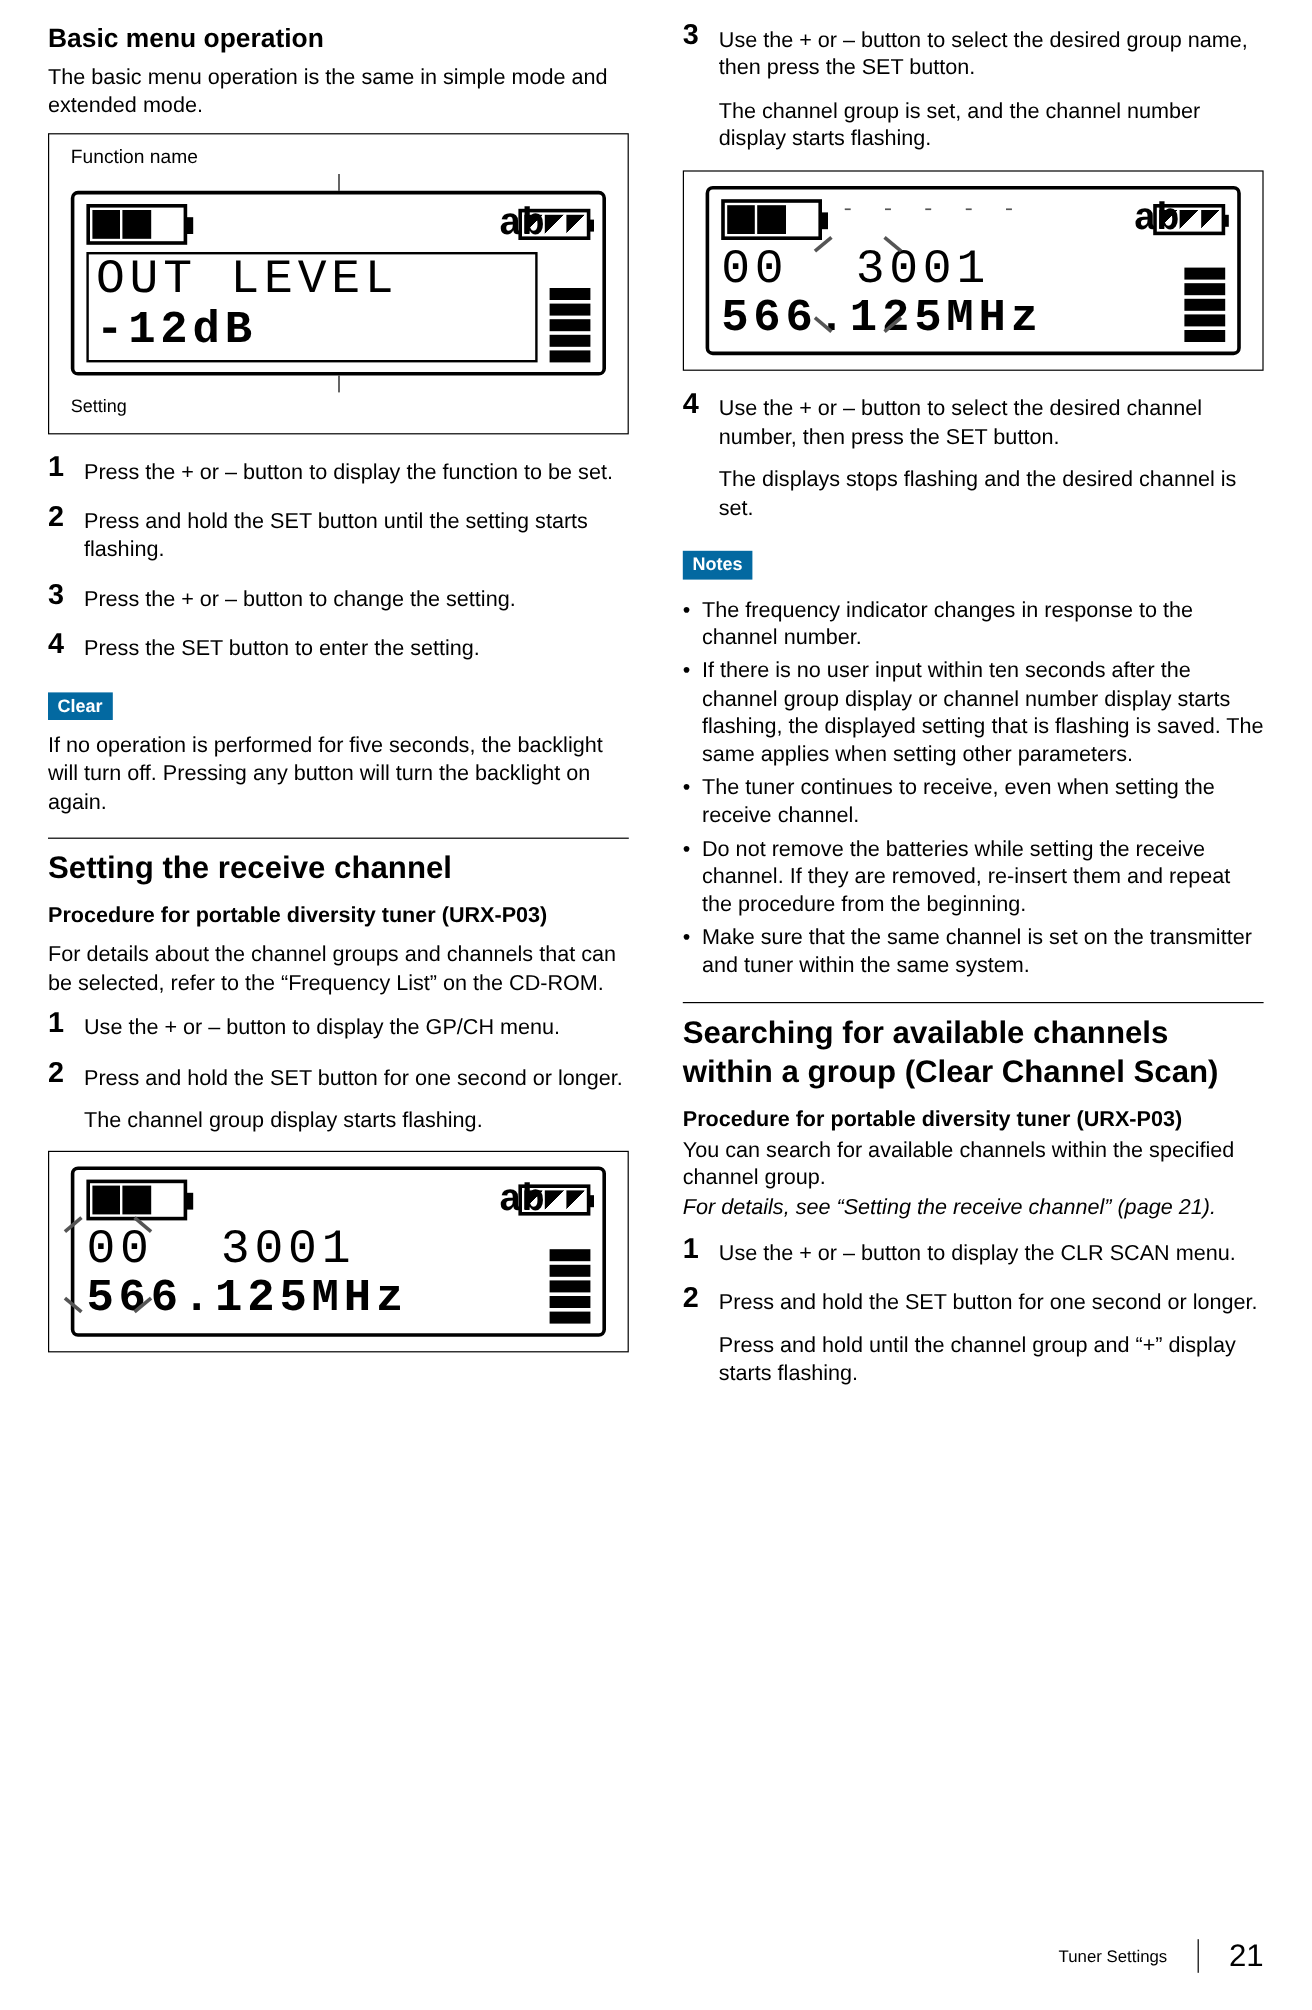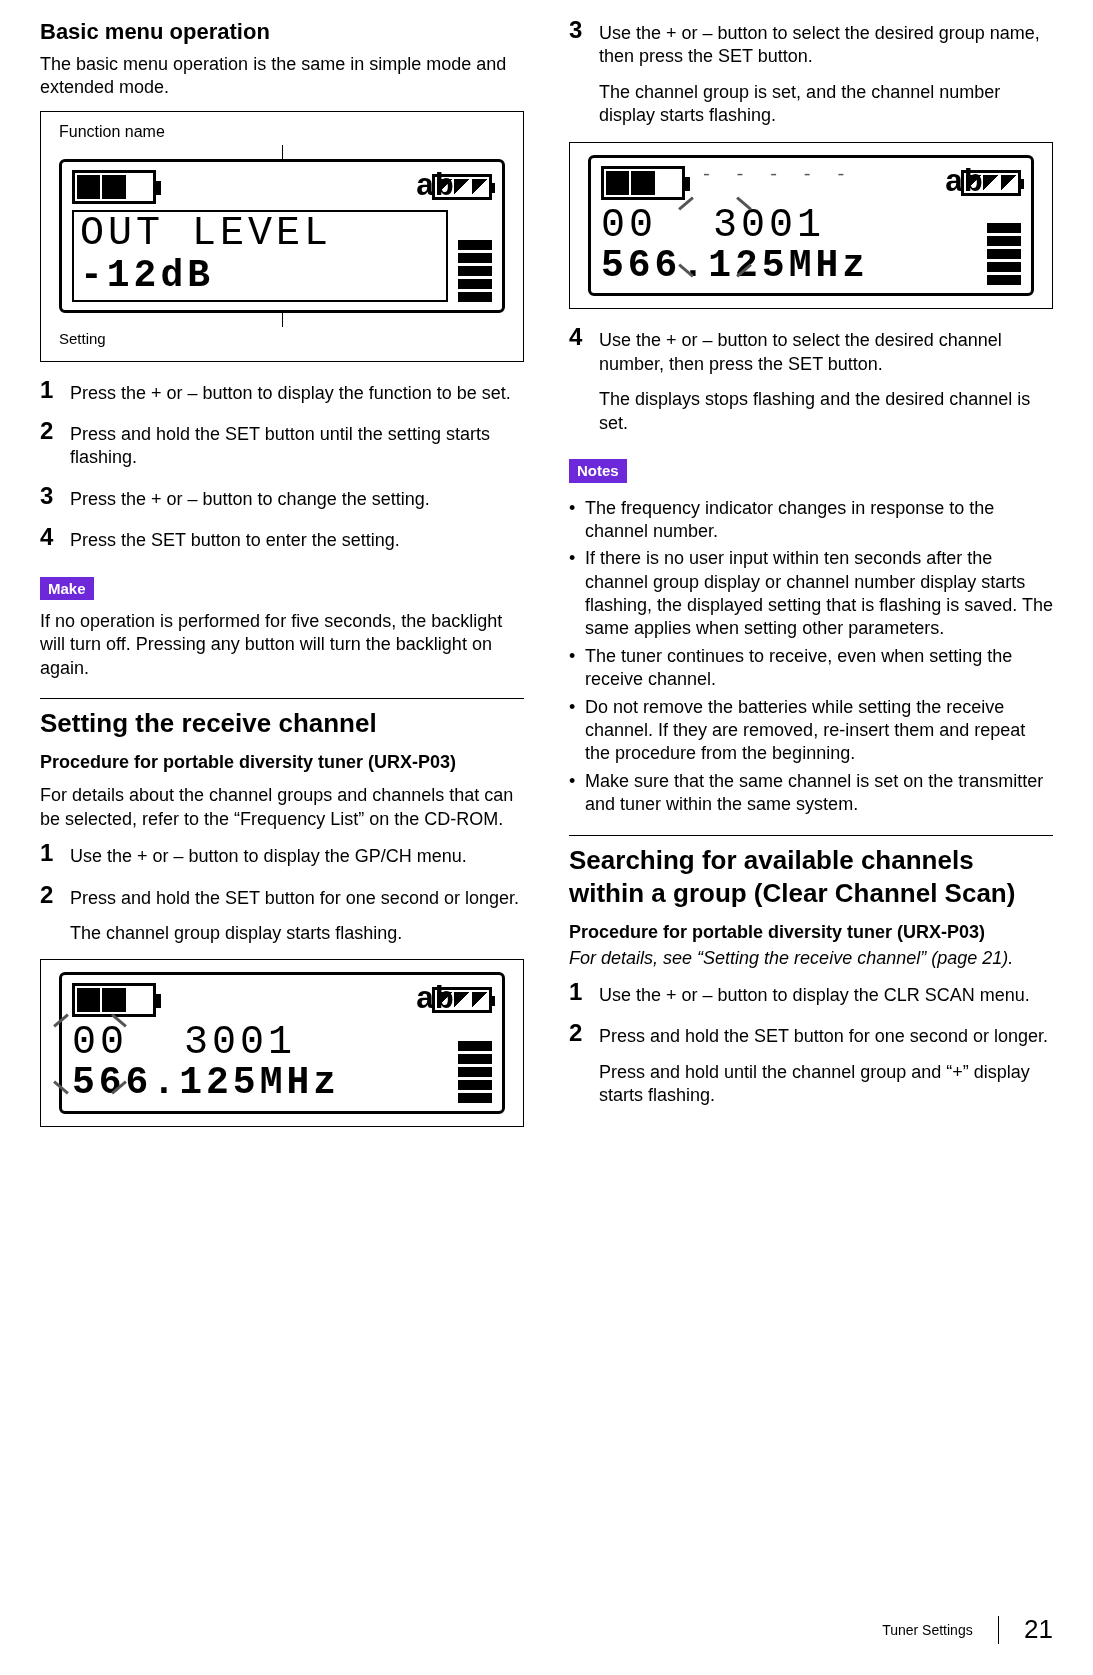--- a/index.html
+++ b/index.html
@@ -34,21 +34,21 @@
   }
   h3.proc {
     font-size: 18px;
     font-weight: bold;
     margin-top: 10px;
     margin-bottom: 10px;
   }
   p.body, .body { margin-bottom: 10px; }
   .note-box {
     display: inline-block;
-    background: #6d28d9;
+    background: #0369a1;
     color: #fff;
     font-weight: bold;
     font-size: 15px;
     padding: 2px 8px;
     margin-top: 10px;
     margin-bottom: 10px;
   }
   ol.steps { list-style: none; padding: 0; margin: 0; }
   ol.steps > li {
     display: flex;
@@ -247,21 +247,21 @@
       <li>
           <span class="step-num">3</span>
         <div class="step-body">Press the + or – button to change the setting.</div>
         </li>
       <li>
           <span class="step-num">4</span>
         <div class="step-body">Press the SET button to enter the setting.</div>
         </li>
     </ol>
 
-    <div class="note-box">Make</div>
+    <div class="note-box">Clear</div>
     <p class="body">If no operation is performed for five seconds, the backlight will turn off. Pressing any button will turn the backlight on again.</p>
 
     <h2 class="big-section">Setting the receive channel</h2>
     <h3 class="proc">Procedure for portable diversity tuner (URX-P03)</h3>
     <p class="body">For details about the channel groups and channels that can be selected, refer to the “Frequency List” on the CD-ROM.</p>
 
     <ol class="steps">
       <li>
           <span class="step-num">1</span>
         <div class="step-body">Use the + or – button to display the GP/CH menu.</div>
@@ -380,20 +380,21 @@
     <ul class="bullets">
       <li>The frequency indicator changes in response to the channel number.</li>
       <li>If there is no user input within ten seconds after the channel group display or channel number display starts flashing, the displayed setting that is flashing is saved. The same applies when setting other parameters.</li>
       <li>The tuner continues to receive, even when setting the receive channel.</li>
       <li>Do not remove the batteries while setting the receive channel. If they are removed, re-insert them and repeat the procedure from the beginning.</li>
       <li>Make sure that the same channel is set on the transmitter and tuner within the same system.</li>
     </ul>
 
     <h2 class="big-section">Searching for available channels within a group (Clear Channel Scan)</h2>
     <h3 class="proc" style="margin-top:2px; margin-bottom:2px;">Procedure for portable diversity tuner (URX-P03)</h3>
+    <p class="body" style="margin-bottom:2px;">You can search for available channels within the specified channel group.</p>
     <p class="body"><em class="ital">For details, see “Setting the receive channel” (page 21).</em></p>
 
     <ol class="steps">
       <li>
           <span class="step-num">1</span>
         <div class="step-body">Use the + or – button to display the CLR SCAN menu.</div>
         </li>
       <li>
           <span class="step-num">2</span>
         <div class="step-body">

